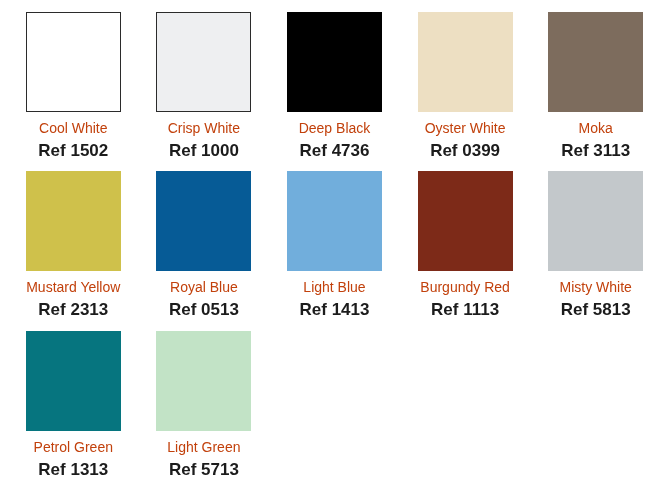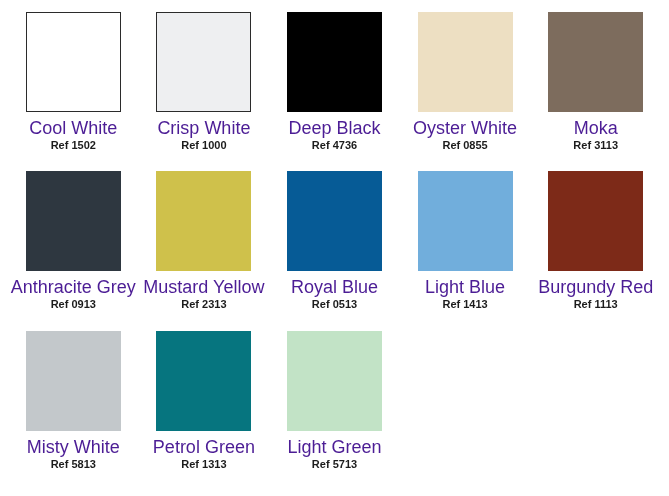--- a/index.html
+++ b/index.html
@@ -30,30 +30,30 @@
     justify-content: flex-start;
   }
   .swatch-chip {
     width: 95px;
     height: 100px;
     box-sizing: border-box;
     flex: 0 0 auto;
   }
   .swatch-name {
     margin-top: 8px;
-    font-size: 18px;
+    font-size: 14px;
     line-height: 17px;
-    color: #4c1d95;
+    color: #c2410c;
     text-align: left;
     white-space: nowrap;
     font-weight: 400;
   }
   .swatch-ref {
-    margin-top: 0;
-    font-size: 11px;
+    margin-top: 6px;
+    font-size: 17px;
     line-height: 16px;
     color: #1c1c1c;
     text-align: center;
     white-space: nowrap;
     font-weight: 700;
   }
 </style>
 </head>
 <body>
 
@@ -69,31 +69,26 @@
       <div class="swatch-ref">Ref 1000</div>
     </div>
     <div class="swatch-card">
       <div class="swatch-chip" style="background: rgb(0, 0, 0);"></div>
       <div class="swatch-name">Deep Black</div>
       <div class="swatch-ref">Ref 4736</div>
     </div>
     <div class="swatch-card">
       <div class="swatch-chip" style="background: rgb(237, 223, 194);"></div>
       <div class="swatch-name">Oyster White</div>
-      <div class="swatch-ref">Ref 0855</div>
+      <div class="swatch-ref">Ref 0399</div>
     </div>
     <div class="swatch-card">
       <div class="swatch-chip" style="background: rgb(125, 108, 93);"></div>
       <div class="swatch-name">Moka</div>
       <div class="swatch-ref">Ref 3113</div>
-    </div>
-    <div class="swatch-card">
-      <div class="swatch-chip" style="background: rgb(46, 55, 64);"></div>
-      <div class="swatch-name">Anthracite Grey</div>
-      <div class="swatch-ref">Ref 0913</div>
     </div>
     <div class="swatch-card">
       <div class="swatch-chip" style="background: rgb(207, 193, 75);"></div>
       <div class="swatch-name">Mustard Yellow</div>
       <div class="swatch-ref">Ref 2313</div>
     </div>
     <div class="swatch-card">
       <div class="swatch-chip" style="background: rgb(6, 91, 150);"></div>
       <div class="swatch-name">Royal Blue</div>
       <div class="swatch-ref">Ref 0513</div>

